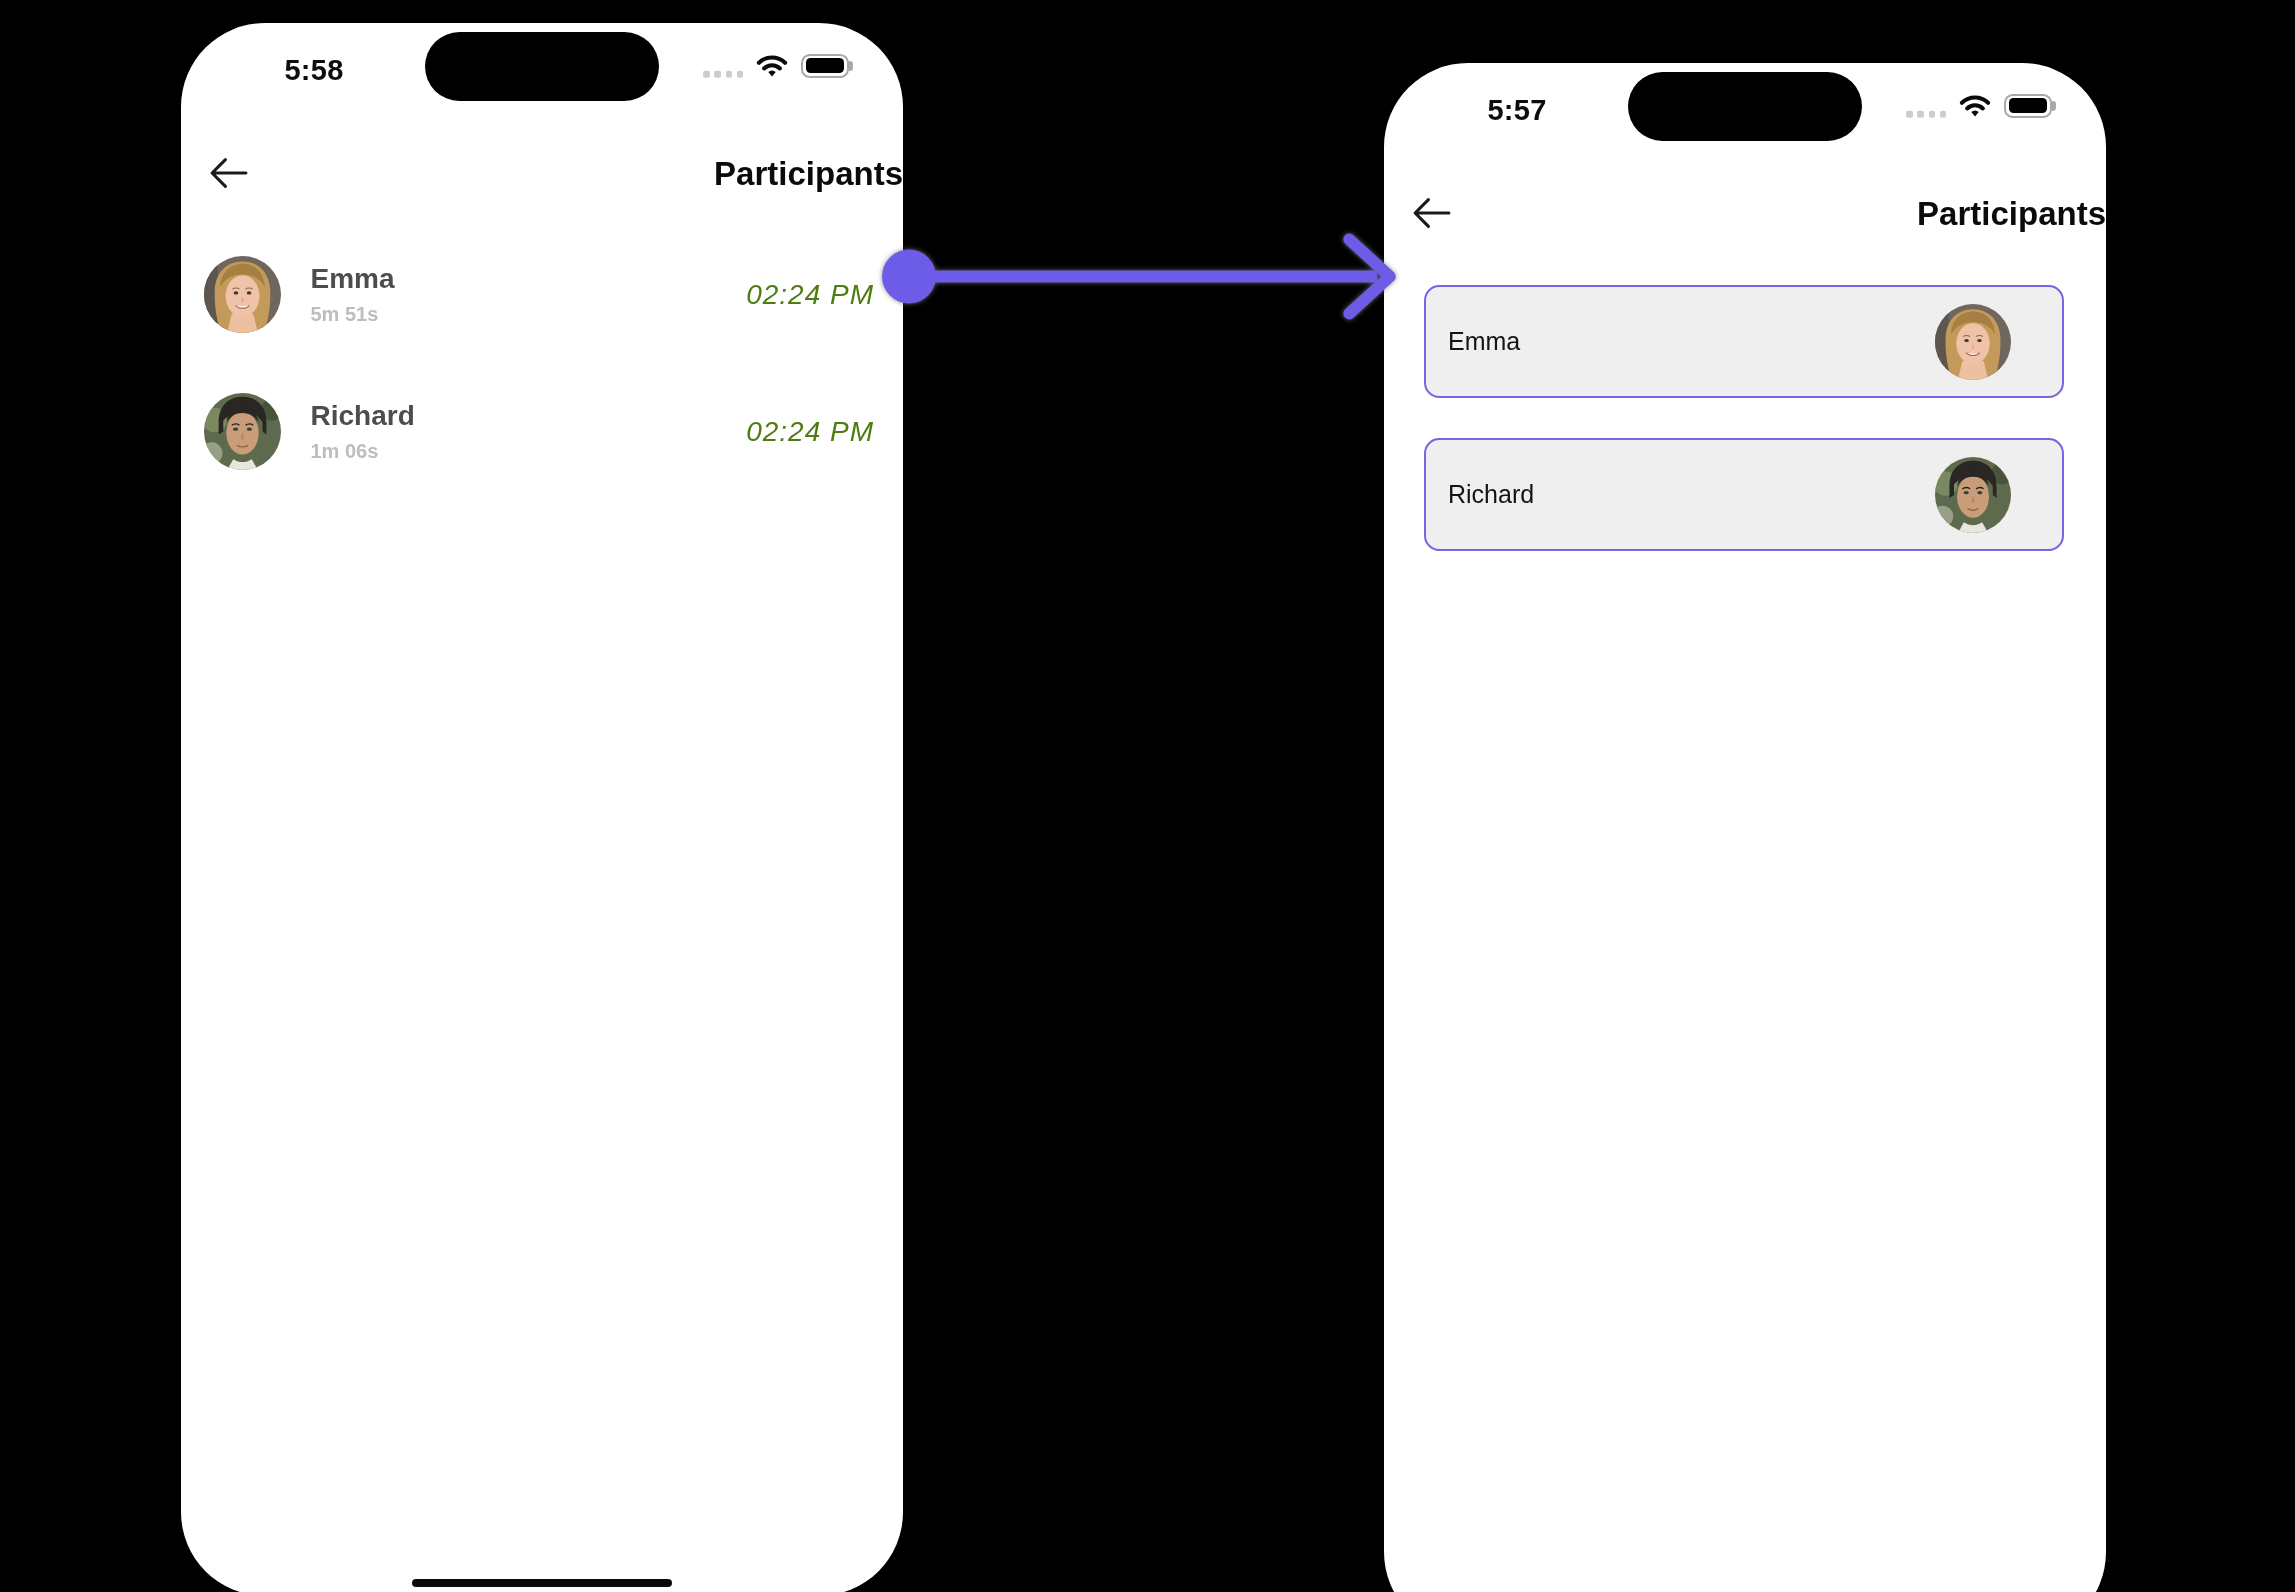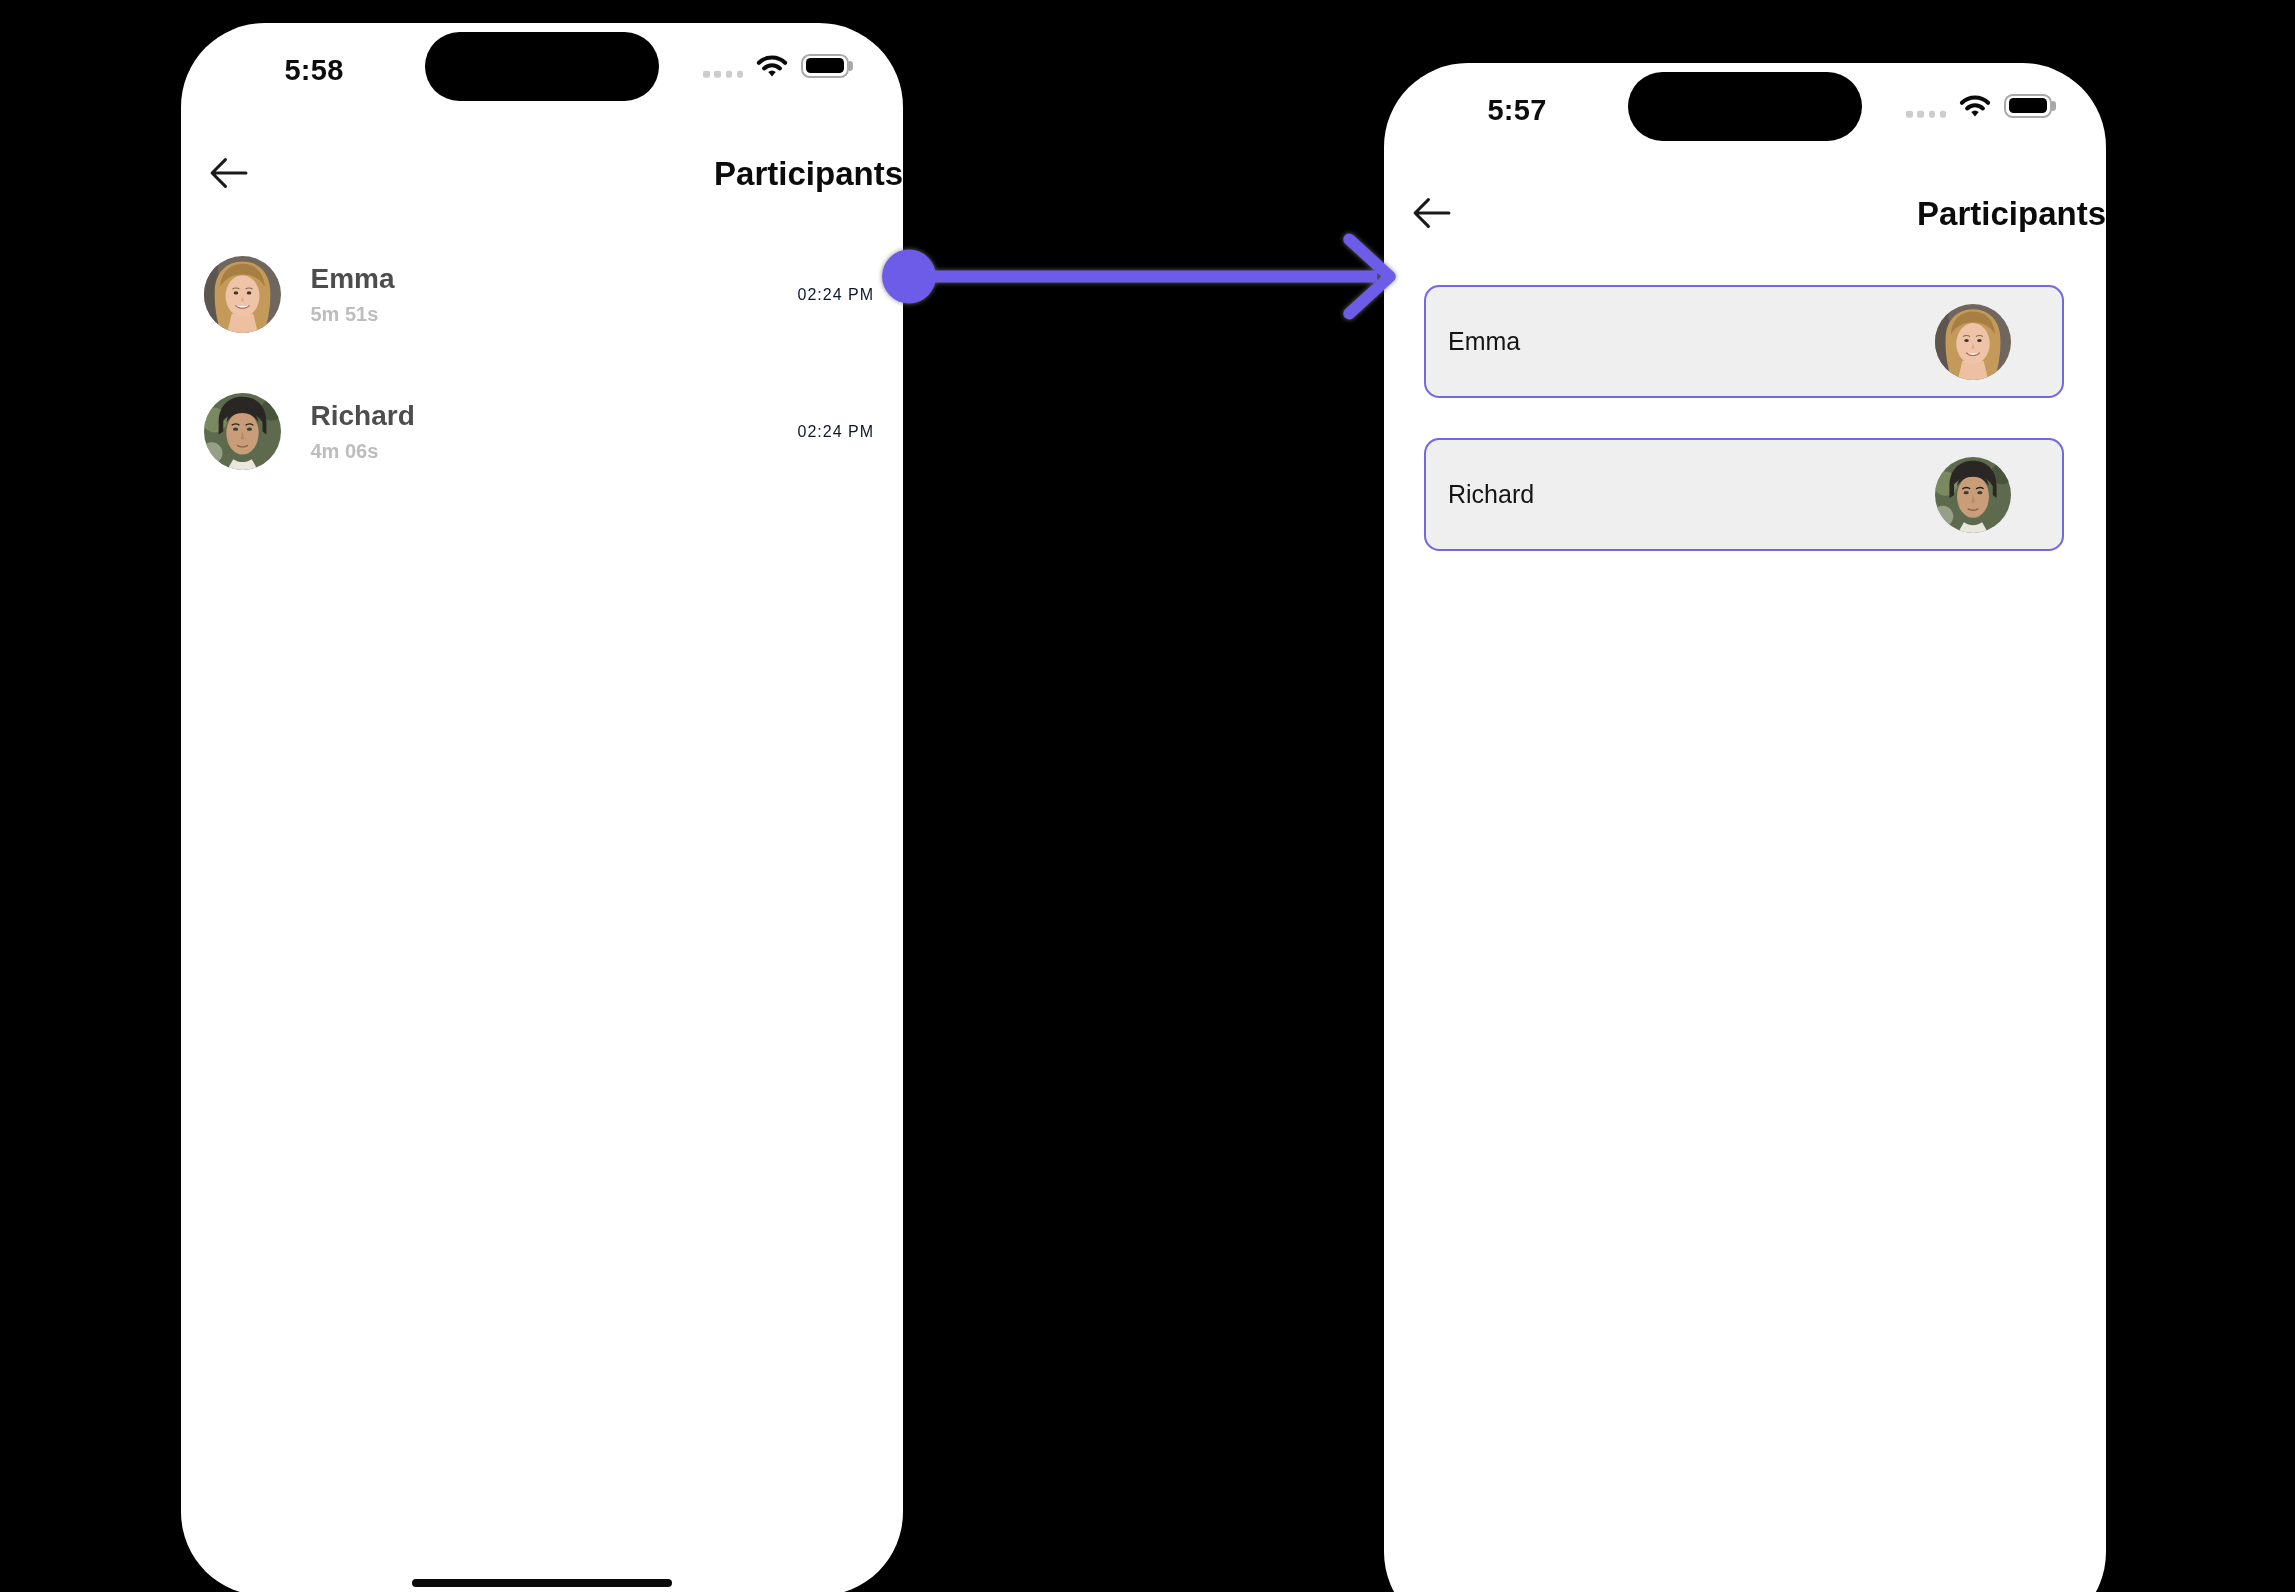--- a/index.html
+++ b/index.html
@@ -113,24 +113,25 @@
   .p-name {
     font-size:28px; font-weight:700;
     color:#4d4d4d;
   }
   .p-duration {
     font-size:20px; font-weight:700;
     color:#bdbdbd;
   }
   .p-time {
     margin-left:auto;
-    font-size:16px; font-weight:500;
-    color:#0f172a;
+    font-size:28px; font-weight:500;
+    color:#4d7c0f;
     letter-spacing:1px;
     white-space:nowrap;
+    font-style:italic;
   }
 
   
   .cards-list {
     position:absolute;
     left:40px; right:42px; top:222px;
     display:flex; flex-direction:column;
     gap:40px;
   }
   .card {
@@ -251,21 +252,21 @@
           <path d="M36 42c3-2.5 8-2.5 10 0" stroke="#241f1c" stroke-width="1.8" fill="none"></path>
           <path d="M54 42c3-2.5 8-2.5 10 0" stroke="#241f1c" stroke-width="1.8" fill="none"></path>
           <ellipse cx="41" cy="47" rx="3.4" ry="2.1" fill="#354034"></ellipse>
           <ellipse cx="59" cy="47" rx="3.4" ry="2.1" fill="#354034"></ellipse>
           <path d="M50 50l-2.5 10h5z" fill="#b8885f"></path>
           <path d="M43 68c4 2.5 10 2.5 14 0" stroke="#8e6248" stroke-width="2" fill="none"></path>
         </svg>
       </div>
       <div class="p-info">
         <div class="p-name">Richard</div>
-        <div class="p-duration">4m 06s</div>
+        <div class="p-duration">1m 06s</div>
       </div>
       <div class="p-time">02:24 PM</div>
     </div>
 
   </div>
 
   <div class="home-indicator"></div>
 </div>
 
 <div class="phone" id="phone-right">

